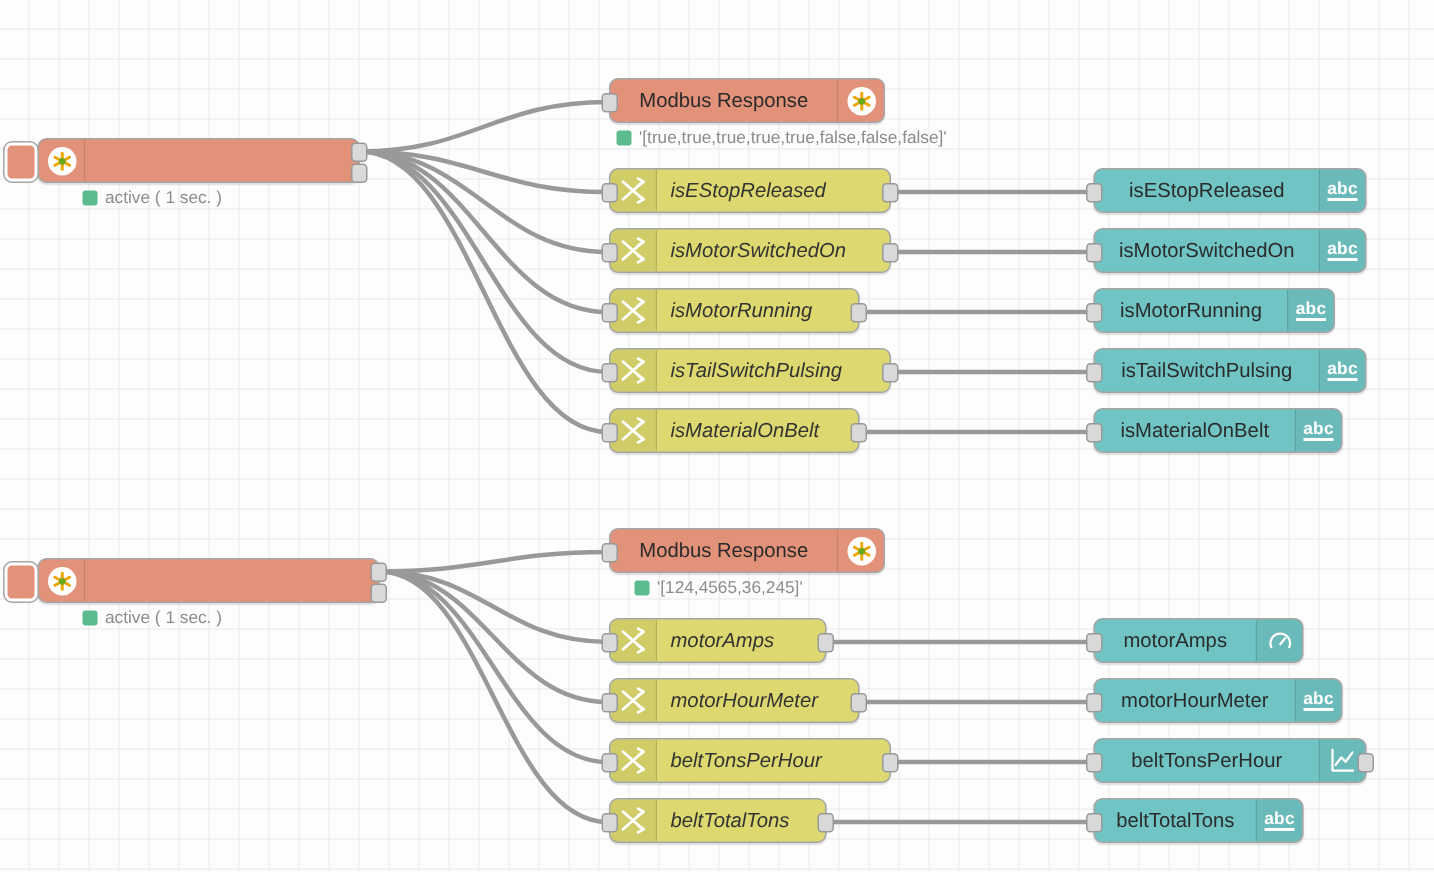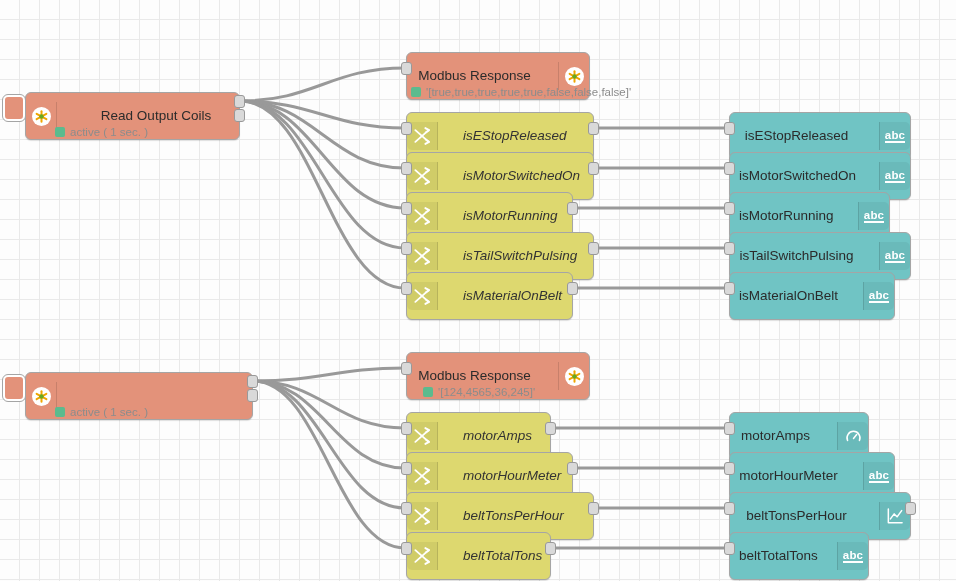--- a/index.html
+++ b/index.html
@@ -16,27 +16,26 @@
     background-image:
       linear-gradient(to right, #e9e9e9 1px, transparent 1px),
       linear-gradient(to bottom, #e9e9e9 1px, transparent 1px);
     background-size:20px 20px;
     background-position:-1px -1px;
   }
   #wires{position:absolute;left:0;top:0;width:956px;height:581px;pointer-events:none;}
 
   .node{
     position:absolute;
-    height:48px;
+    height:30px;
     border-radius:6px;
     border:1px solid #a5a5a5;
     box-sizing:border-box;
     display:flex;align-items:center;
     box-shadow:0 1px 1px rgba(0,0,0,.12);
-    gap:16px;
   }
   .node .label{
     flex:1;
     font-size:13.5px;
     color:#2b2b2b;
     white-space:nowrap;
     padding:0 9px;
     line-height:28px;
     overflow:hidden;
   }
@@ -144,21 +143,20 @@
             <svg width="15" height="15" viewBox="0 0 24 24">
               <g stroke="#f0a500" stroke-width="3.2" stroke-linecap="round">
                 <line x1="12" y1="3.5" x2="12" y2="20.5"></line>
                 <line x1="4.2" y1="7.7" x2="19.8" y2="16.3"></line>
                 <line x1="4.2" y1="16.3" x2="19.8" y2="7.7"></line>
               </g>
               <circle cx="12" cy="12" r="3.6" fill="#6aa81e"></circle>
             </svg>
           </span>
         </div>
-        <div class="label">Read Output Coils</div>
         <div class="port out" style="top: 2px;"></div>
         <div class="port out" style="top: 16px;"></div>
       </div>
       <div class="status" style="left: 55px; top: 126px;">
         <span class="dot"></span>
         <span>active ( 1 sec. )</span>
       </div>
       <div class="node n-modbus" style="left: 406px; top: 52px; width: 184px;">
         <div class="label">Modbus Response</div>
         <div class="icon-box right">

